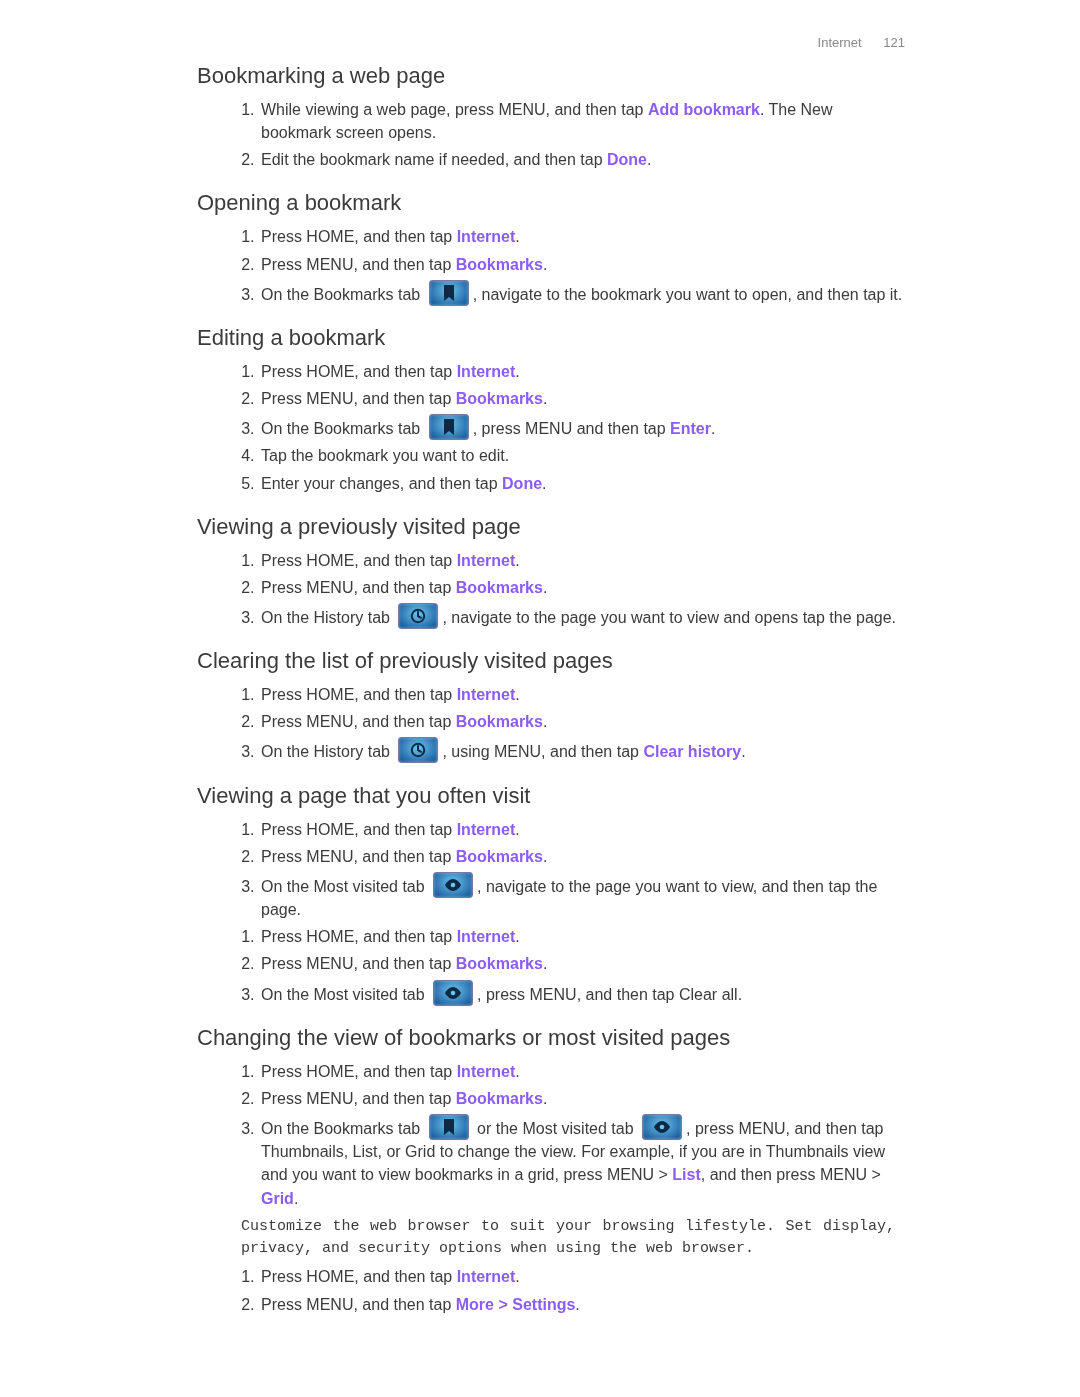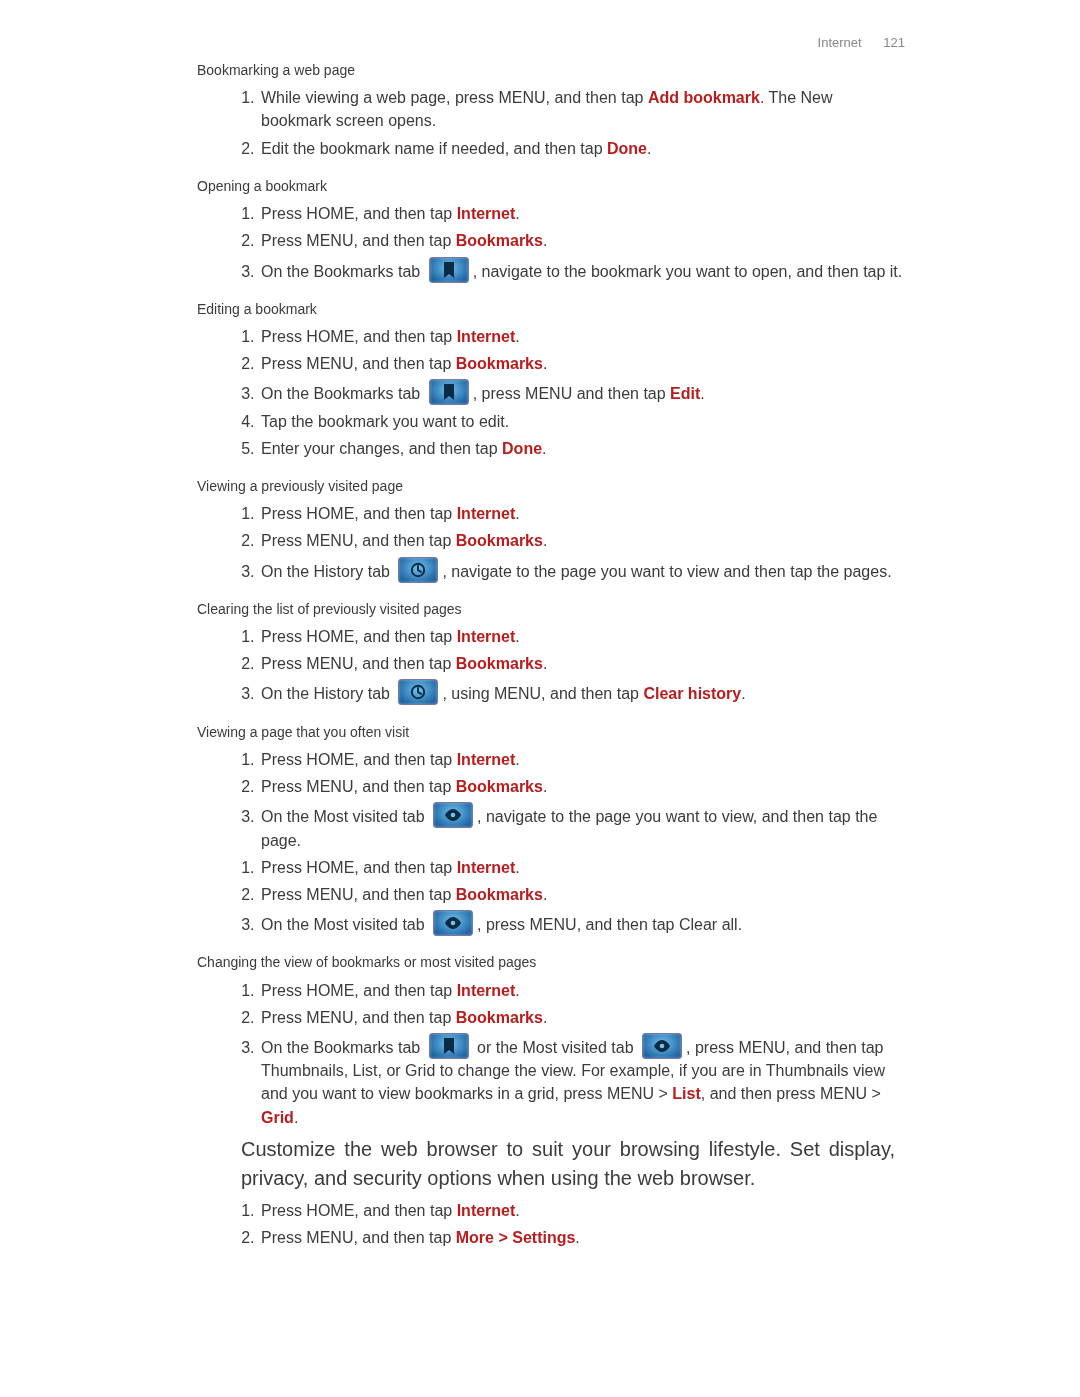--- a/index.html
+++ b/index.html
@@ -26,40 +26,41 @@
     font-size: 13px;
     color: #888;
   }
   .hdr-title { margin-right: 18px; }
   .h2 {
     font-size: 20px;
     font-weight: 400;
     margin: 28px 0 6px 0;
   }
   .h3 {
-    font-size: 14px;
+    font-size: 22px;
     font-weight: 400;
     margin: 16px 0 6px 42px;
   }
   .para {
     margin: 6px 10px 6px 86px;
-    font-size: 20px;
+    font-size: 15px;
     text-align: justify;
+    font-family: Liberation Mono, monospace;
   }
   ol {
     list-style: decimal;
     margin: 2px 0 4px 0;
     padding: 0 0 0 104px;
   }
   ol li {
     margin: 4px 0;
     padding-left: 2px;
     font-size: 16px;
   }
-  .b { font-weight: 600; color: #b91c1c; }
+  .b { font-weight: 600; color: #8b5cf6; }
   .tab-icon {
     display: inline-block;
     width: 38px;
     height: 24px;
     vertical-align: -6px;
     margin: 0 4px;
     border: 1px solid #77a;
     border-radius: 3px;
     background: radial-gradient(ellipse at 50% 40%, #6ec3ef 0%, #1a5f9e 85%);
     box-shadow: inset 0 0 3px rgba(255,255,255,0.4);
@@ -93,32 +94,32 @@
         <li><span>On the Bookmarks tab </span><span class="tab-icon"><svg width="12" height="16" viewBox="0 0 12 16">
               <path d="M1 0h10v16l-5-4-5 4z" fill="#0b2b45"></path>
             </svg></span><span>, navigate to the bookmark you want to open, and then tap it.</span></li>
       </ol>
       <div class="h3">Editing a bookmark</div>
       <ol>
         <li><span>Press HOME, and then tap </span><span class="b">Internet</span><span>.</span></li>
         <li><span>Press MENU, and then tap </span><span class="b">Bookmarks</span><span>.</span></li>
         <li><span>On the Bookmarks tab </span><span class="tab-icon"><svg width="12" height="16" viewBox="0 0 12 16">
               <path d="M1 0h10v16l-5-4-5 4z" fill="#0b2b45"></path>
-            </svg></span><span>, press MENU and then tap </span><span class="b">Edit</span><span>.</span></li>
+            </svg></span><span>, press MENU and then tap </span><span class="b">Enter</span><span>.</span></li>
         <li><span>Tap the bookmark you want to edit.</span></li>
         <li><span>Enter your changes, and then tap </span><span class="b">Done</span><span>.</span></li>
       </ol>
       <div class="h3">Viewing a previously visited page</div>
       <ol>
         <li><span>Press HOME, and then tap </span><span class="b">Internet</span><span>.</span></li>
         <li><span>Press MENU, and then tap </span><span class="b">Bookmarks</span><span>.</span></li>
         <li><span>On the History tab </span><span class="tab-icon"><svg width="16" height="16" viewBox="0 0 16 16">
               <circle cx="8" cy="8" r="6.2" fill="none" stroke="#0b2b45" stroke-width="2"></circle>
               <path d="M8 4v4.2l3 1.6" fill="none" stroke="#0b2b45" stroke-width="2" stroke-linecap="round"></path>
-            </svg></span><span>, navigate to the page you want to view and then tap the pages.</span></li>
+            </svg></span><span>, navigate to the page you want to view and opens tap the page.</span></li>
       </ol>
       <div class="h3">Clearing the list of previously visited pages</div>
       <ol>
         <li><span>Press HOME, and then tap </span><span class="b">Internet</span><span>.</span></li>
         <li><span>Press MENU, and then tap </span><span class="b">Bookmarks</span><span>.</span></li>
         <li><span>On the History tab </span><span class="tab-icon"><svg width="16" height="16" viewBox="0 0 16 16">
               <circle cx="8" cy="8" r="6.2" fill="none" stroke="#0b2b45" stroke-width="2"></circle>
               <path d="M8 4v4.2l3 1.6" fill="none" stroke="#0b2b45" stroke-width="2" stroke-linecap="round"></path>
             </svg></span><span>, using MENU, and then tap </span><span class="b">Clear history</span><span>.</span></li>
       </ol>

